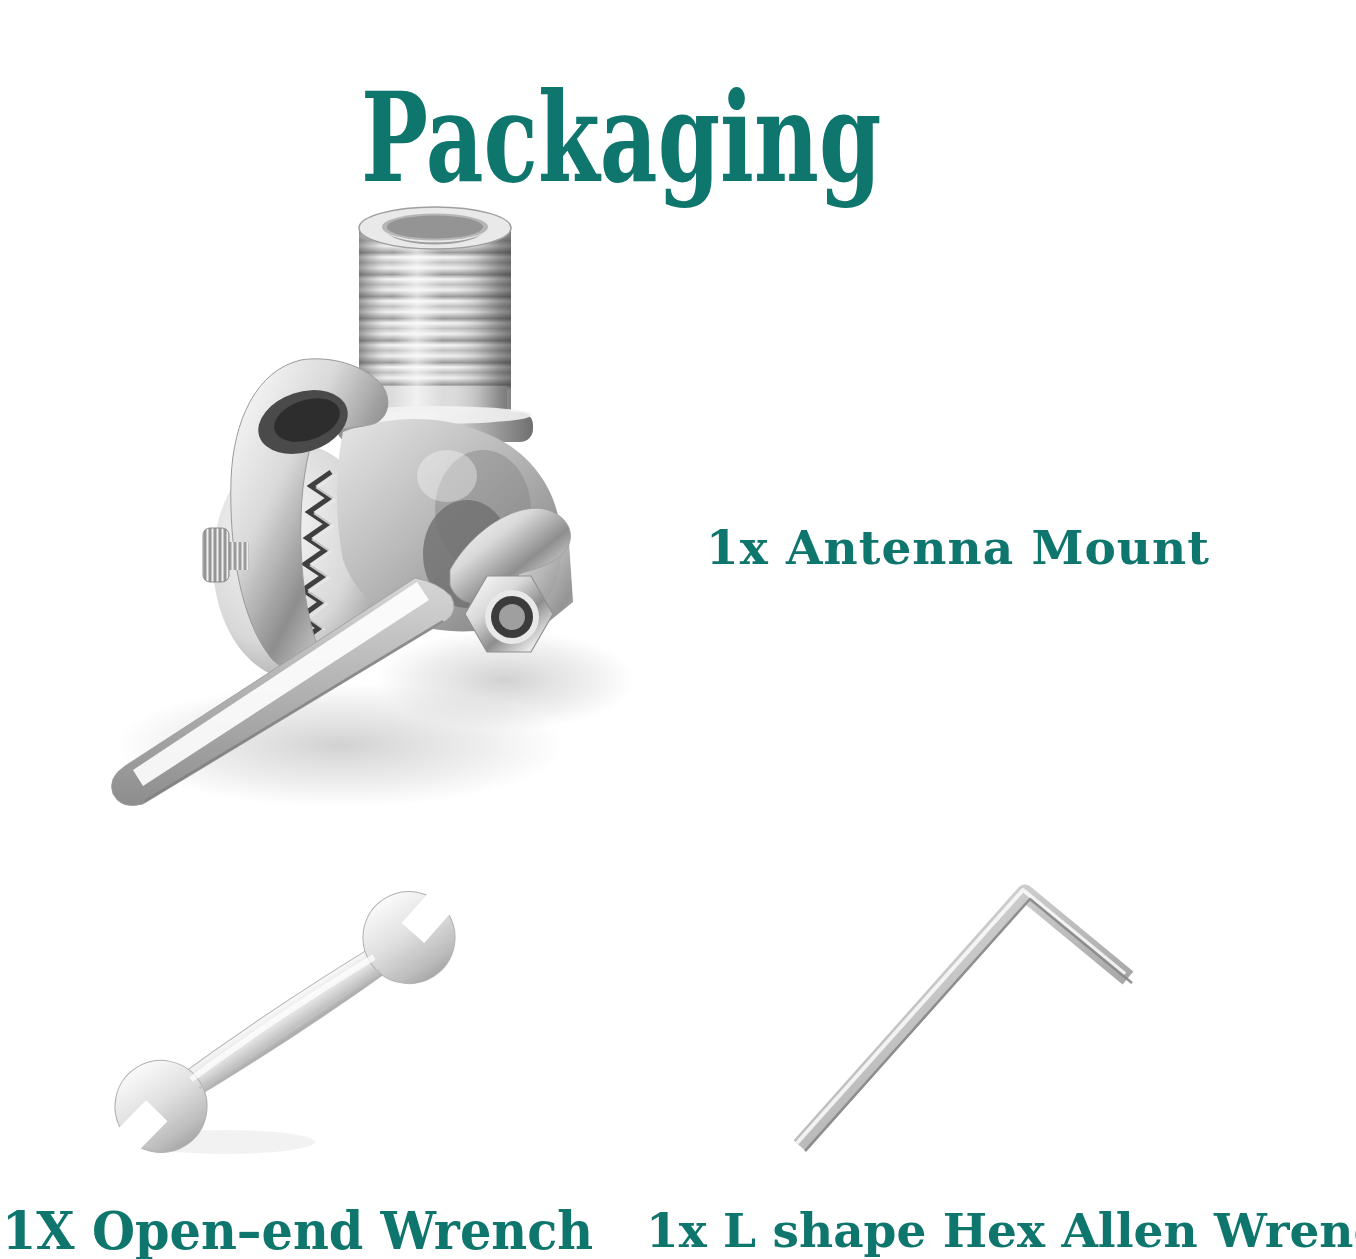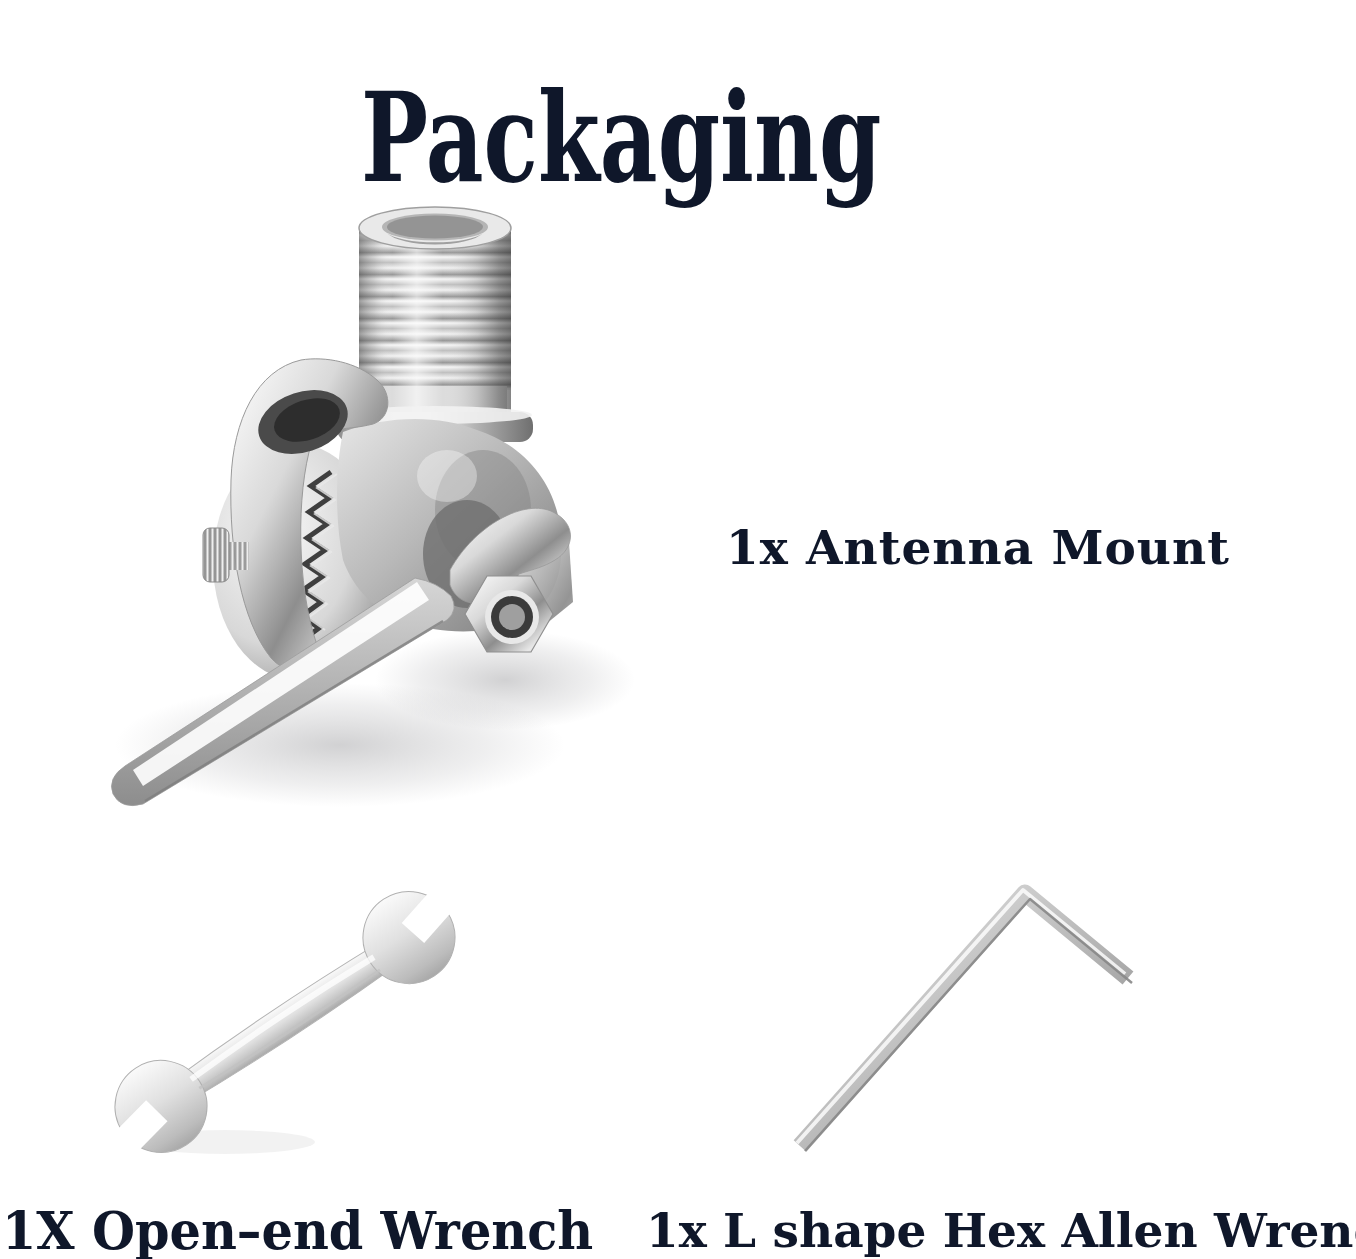--- a/index.html
+++ b/index.html
@@ -1,21 +1,21 @@
 <!DOCTYPE html>
 <html><head>
 <meta charset="utf-8">
 <style>
   html,body{margin:0;padding:0;background:#ffffff;}
   #page{position:relative;width:1356px;height:1259px;background:#ffffff;overflow:hidden;
-        font-family:"DejaVu Serif","Liberation Serif",serif;color:#0f172a;}
+        font-family:"DejaVu Serif","Liberation Serif",serif;color:#0f766e;}
   .serifbold{font-weight:700;white-space:nowrap;line-height:1;}
   #title{position:absolute;left:361px;top:-7px;font-size:124px;
          transform:scaleX(0.72);transform-origin:left top;}
-  #mount-label{position:absolute;left:726px;top:524px;font-size:47px;letter-spacing:1px;}
+  #mount-label{position:absolute;left:706px;top:524px;font-size:47px;letter-spacing:1px;}
   #wrench-label{position:absolute;left:2px;top:1205px;font-size:52px;
                 transform:scaleX(0.95);transform-origin:left top;}
   #hex-label{position:absolute;left:646px;top:1207px;font-size:47px;}
   .fig{position:absolute;}
   #mount-fig{left:85px;top:180px;width:560px;height:640px;}
   #wrench-fig{left:95px;top:890px;width:380px;height:280px;}
   #hex-fig{left:780px;top:875px;width:380px;height:300px;}
   svg{display:block;}
 </style>
 </head>

